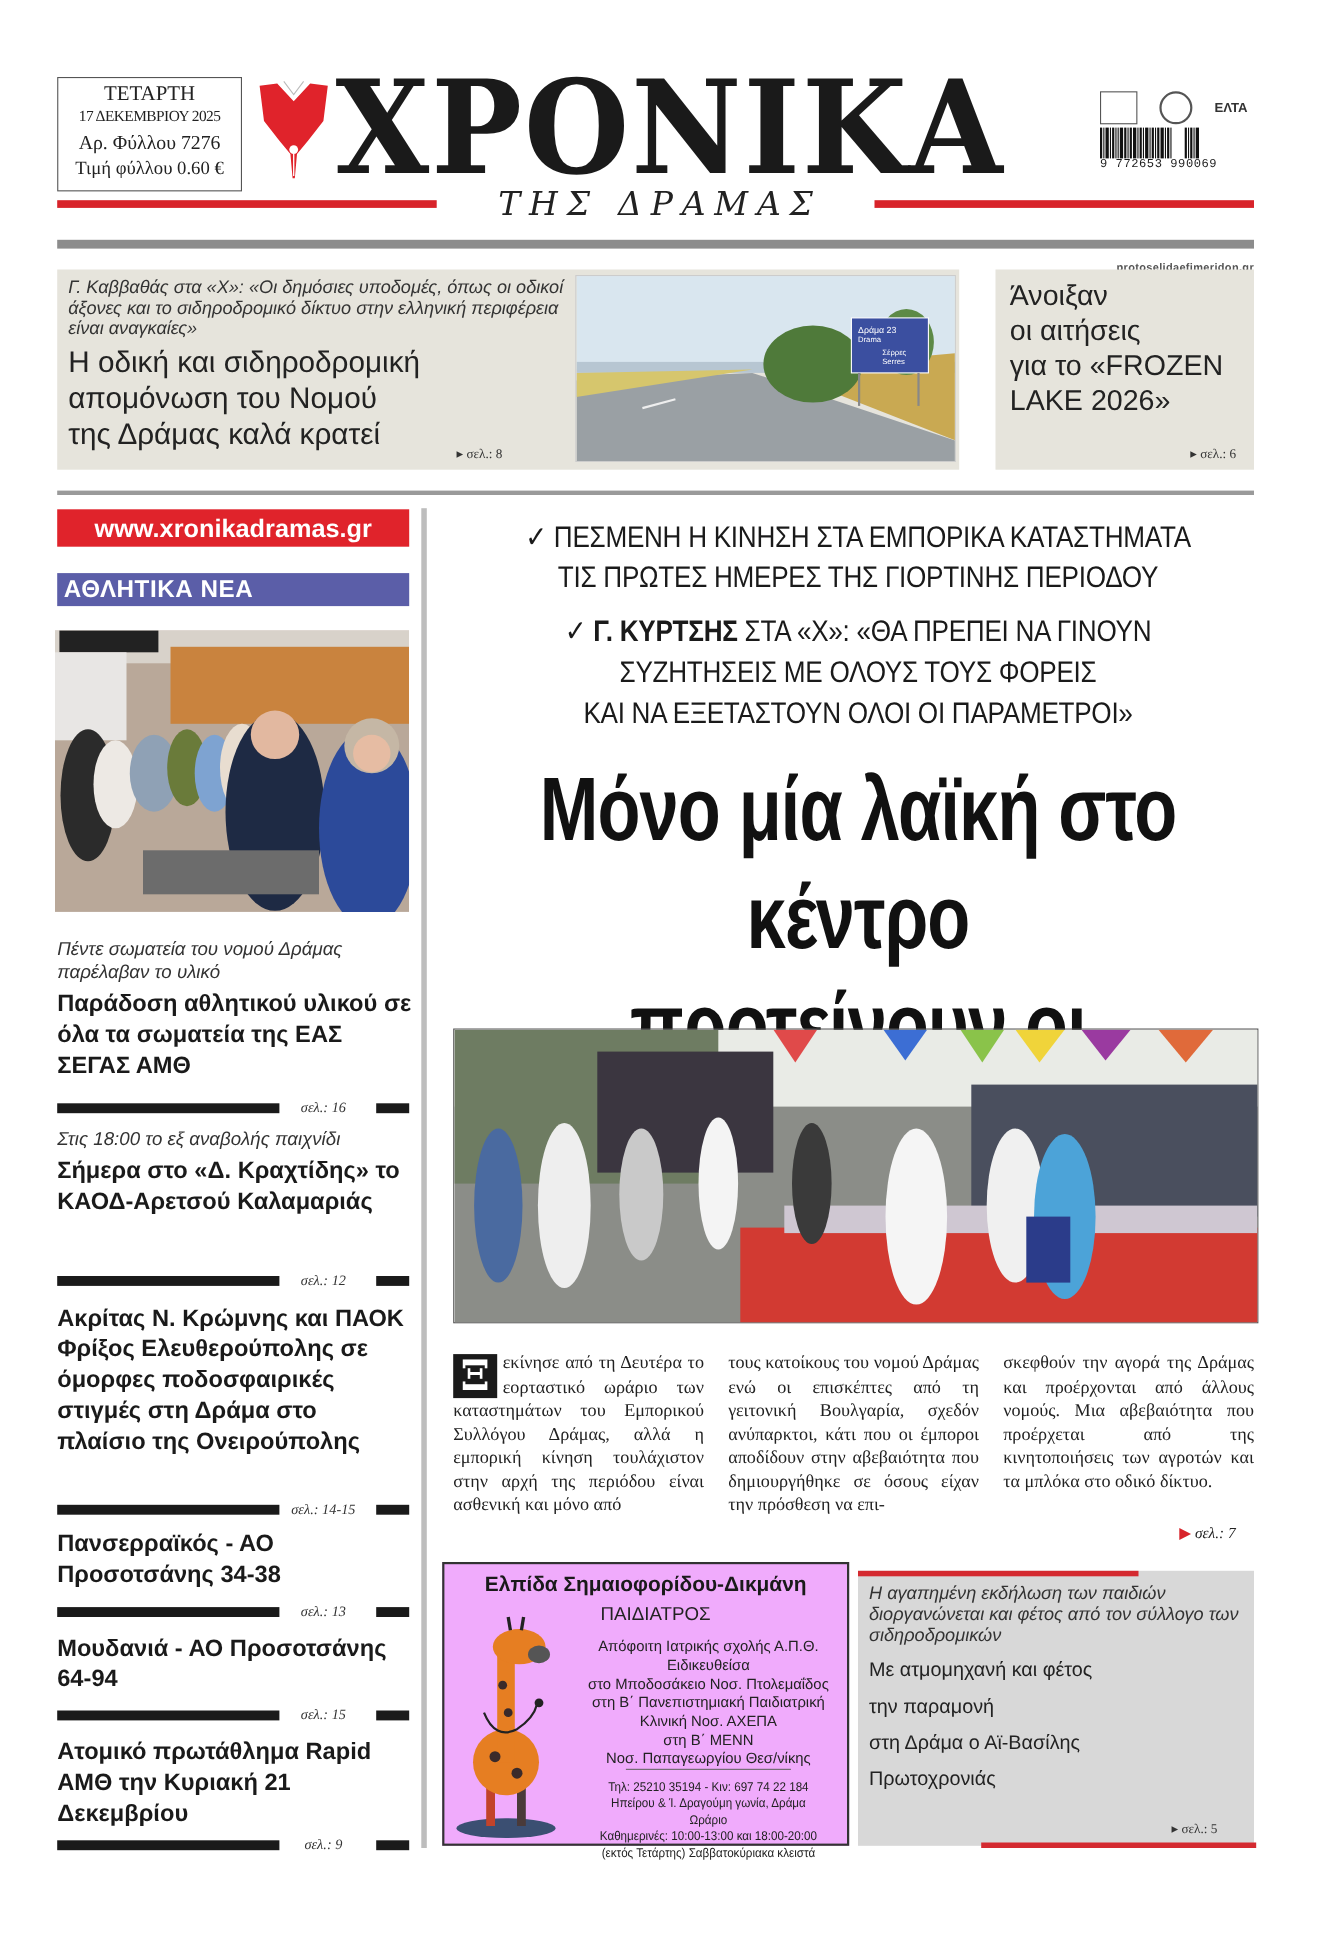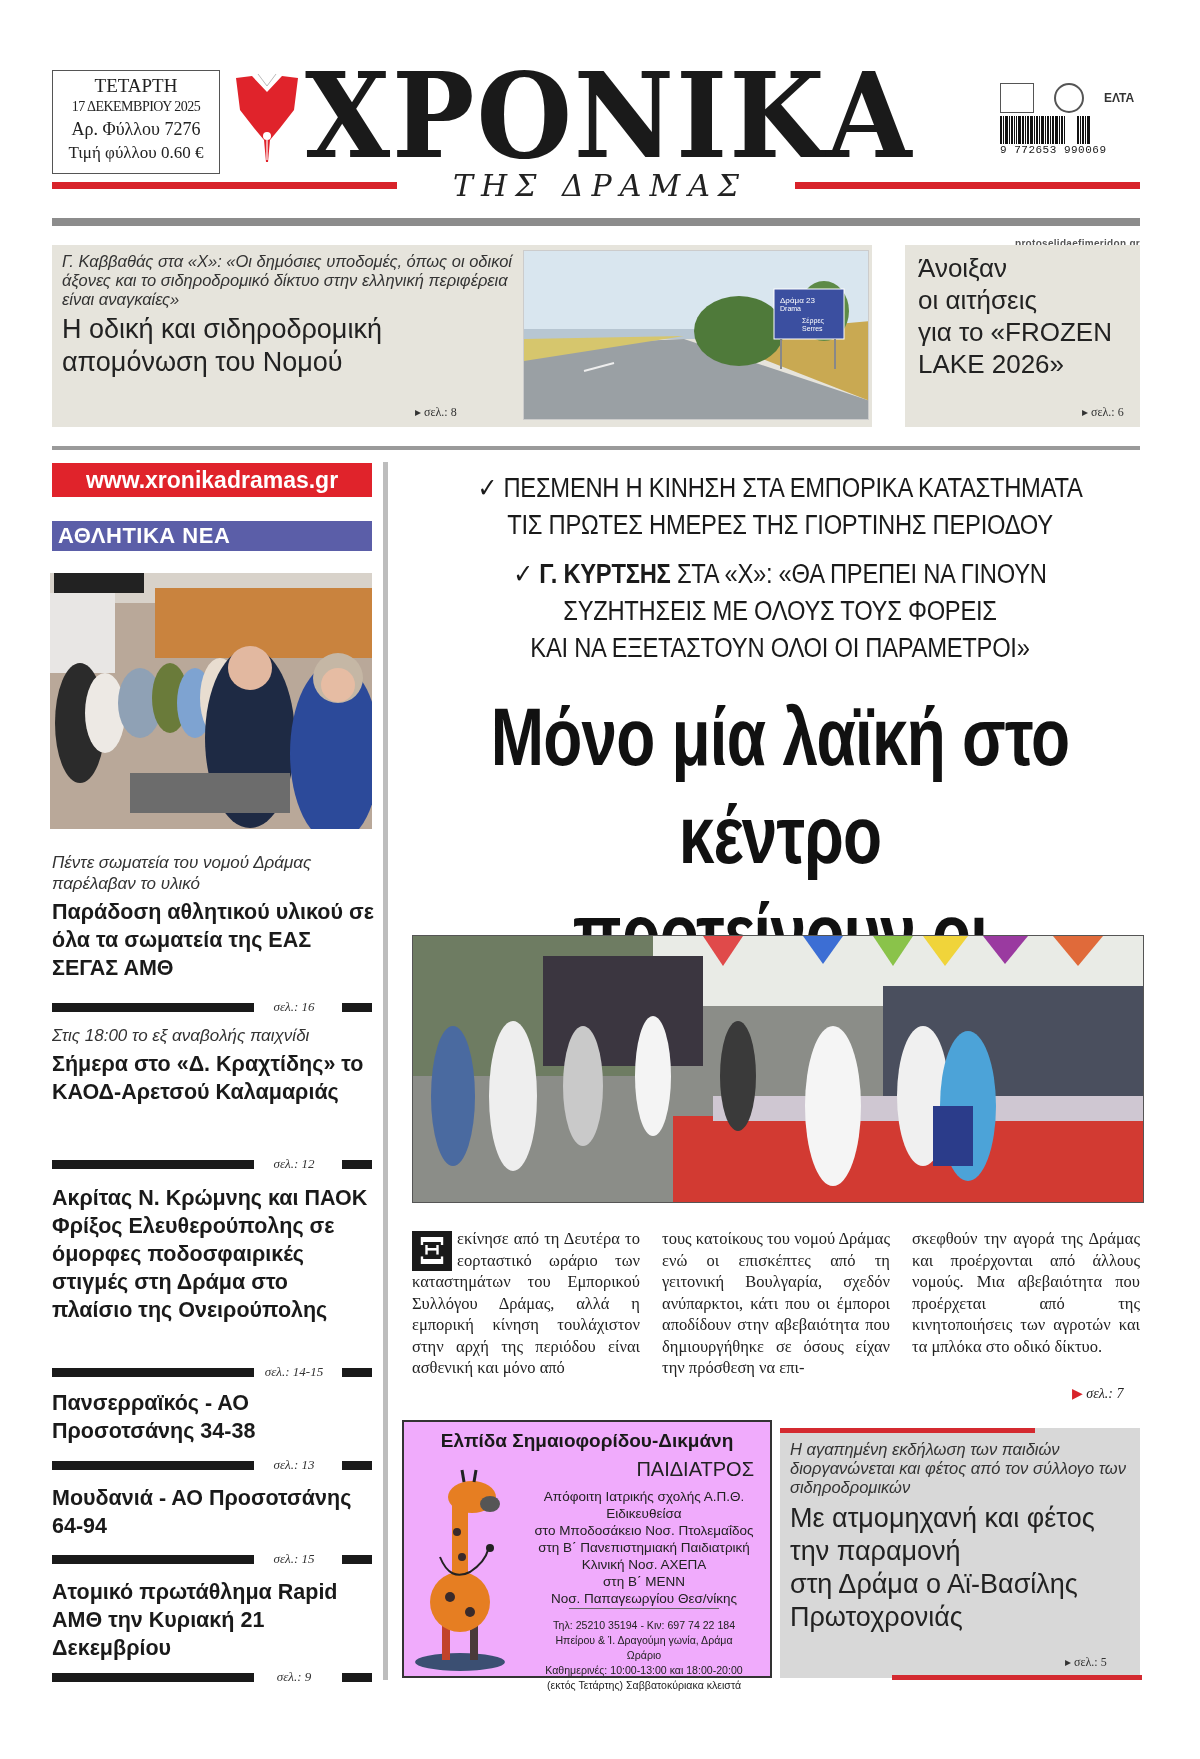--- a/index.html
+++ b/index.html
@@ -51,33 +51,33 @@
   
   .subhead { left: 400px; width: 760px; text-align: center; font-family: "Liberation Sans", sans-serif; font-size: 27px; line-height: 37px; color: #1a1a1a; transform: scaleX(0.88); transform-origin: center; letter-spacing: -0.3px; }
   .main-headline { left: 395px; top: 688px; width: 770px; text-align: center; font-family: "Liberation Sans", sans-serif; font-weight: bold; font-size: 82px; line-height: 98px; color: #111; transform: scaleX(0.78); transform-origin: center; letter-spacing: -1px; }
   .market-photo { left: 412px; top: 935px; width: 732px; height: 268px; overflow: hidden; border: 1px solid #555; }
   .bodycol { font-family: "Liberation Serif", serif; font-size: 16.5px; line-height: 21.5px; color: #222; text-align: justify; }
   .dropcap { float: left; width: 40px; height: 40px; background: #1a1a1a; color: #fff; font-size: 38px; line-height: 40px; text-align: center; margin: 3px 5px 0 0; font-family: "DejaVu Serif", serif; font-weight: bold; }
 
   
   .ad-box { left: 402px; top: 1420px; width: 370px; height: 258px; border: 2px solid #333; background: #f0abfc; }
   .ad-name { position: absolute; left: 0; top: 8px; width: 100%; text-align: center; font-weight: bold; font-size: 19px; color: #1a1a1a; }
-  .ad-role { position: absolute; left: 130px; top: 36px; width: 220px; text-align: right; font-size: 20px; color: #222; }
+  .ad-role { position: absolute; left: 142px; top: 36px; width: 220px; text-align: left; font-size: 17px; color: #222; }
   .ad-lines { position: absolute; left: 115px; top: 66px; width: 250px; text-align: center; font-size: 13.5px; line-height: 17px; color: #222; }
   .ad-hr { position: absolute; left: 165px; top: 186px; width: 150px; height: 1px; background: #666; }
   .ad-contact { position: absolute; left: 115px; top: 196px; width: 250px; text-align: center; font-size: 11.5px; line-height: 15px; color: #222; transform: scaleX(0.92); }
   .giraffe { position: absolute; left: 6px; top: 40px; width: 110px; height: 210px; }
 
   
   .rb-box { left: 780px; top: 1428px; width: 360px; height: 250px; background: #d8d8d8; }
   .rb-redtop { left: 780px; top: 1428px; width: 255px; height: 5px; background: #d42a30; }
   .rb-redbot { left: 892px; top: 1675px; width: 250px; height: 5px; background: #d42a30; }
   .rb-text { left: 790px; top: 1440px; width: 345px; }
   .rb-text .kick { font-size: 16.5px; line-height: 19px; font-style: italic; color: #333; font-weight: 300; }
-  .rb-text .h { font-size: 27px; line-height: 33px; color: #222; margin-top: 5px; font-weight: 300; }
+  .rb-text .h { font-size: 18px; line-height: 33px; color: #222; margin-top: 5px; font-weight: 300; }
 </style>
 </head>
 <body>
 
 <div class="abs datebox">
   <div class="day">ΤΕΤΑΡΤΗ</div>
   <div class="date">17 ΔΕΚΕΜΒΡΙΟΥ 2025</div>
   <div class="issue">Αρ. Φύλλου 7276</div>
   <div class="price">Τιμή φύλλου 0.60 €</div>
 </div>
@@ -141,20 +141,21 @@
 
 <div class="abs grayrule"></div>
 <div class="abs watermark">protoselidaefimeridon.gr</div>
 
 <div class="abs top-left-box"></div>
 <div class="abs top-left-text">
   <div class="kicker">Γ. Καββαθάς στα «Χ»: «Οι δημόσιες υποδομές, όπως οι οδικοί άξονες και το σιδηροδρομικό δίκτυο στην ελληνική περιφέρεια είναι αναγκαίες»</div>
   <div class="head">
     <div>Η οδική και σιδηροδρομική</div>
     <div>απομόνωση του Νομού</div>
+    <div>της Δράμας καλά κρατεί</div>
   </div>
 </div>
 <div class="abs pageref" style="left:415px; top:405px;">▸ <span>σελ.: 8</span></div>
 
 <div class="abs road-photo">
   <svg width="346" height="170" viewBox="0 0 346 170">
     <rect width="346" height="85" fill="#d9e6ef"></rect>
     <rect y="78" width="346" height="10" fill="#b7c6d2"></rect>
     <polygon points="0,95 160,88 346,150 346,170 0,170" fill="#9aa0a4"></polygon>
     <polygon points="0,88 160,85 0,110" fill="#d6c66d"></polygon>

